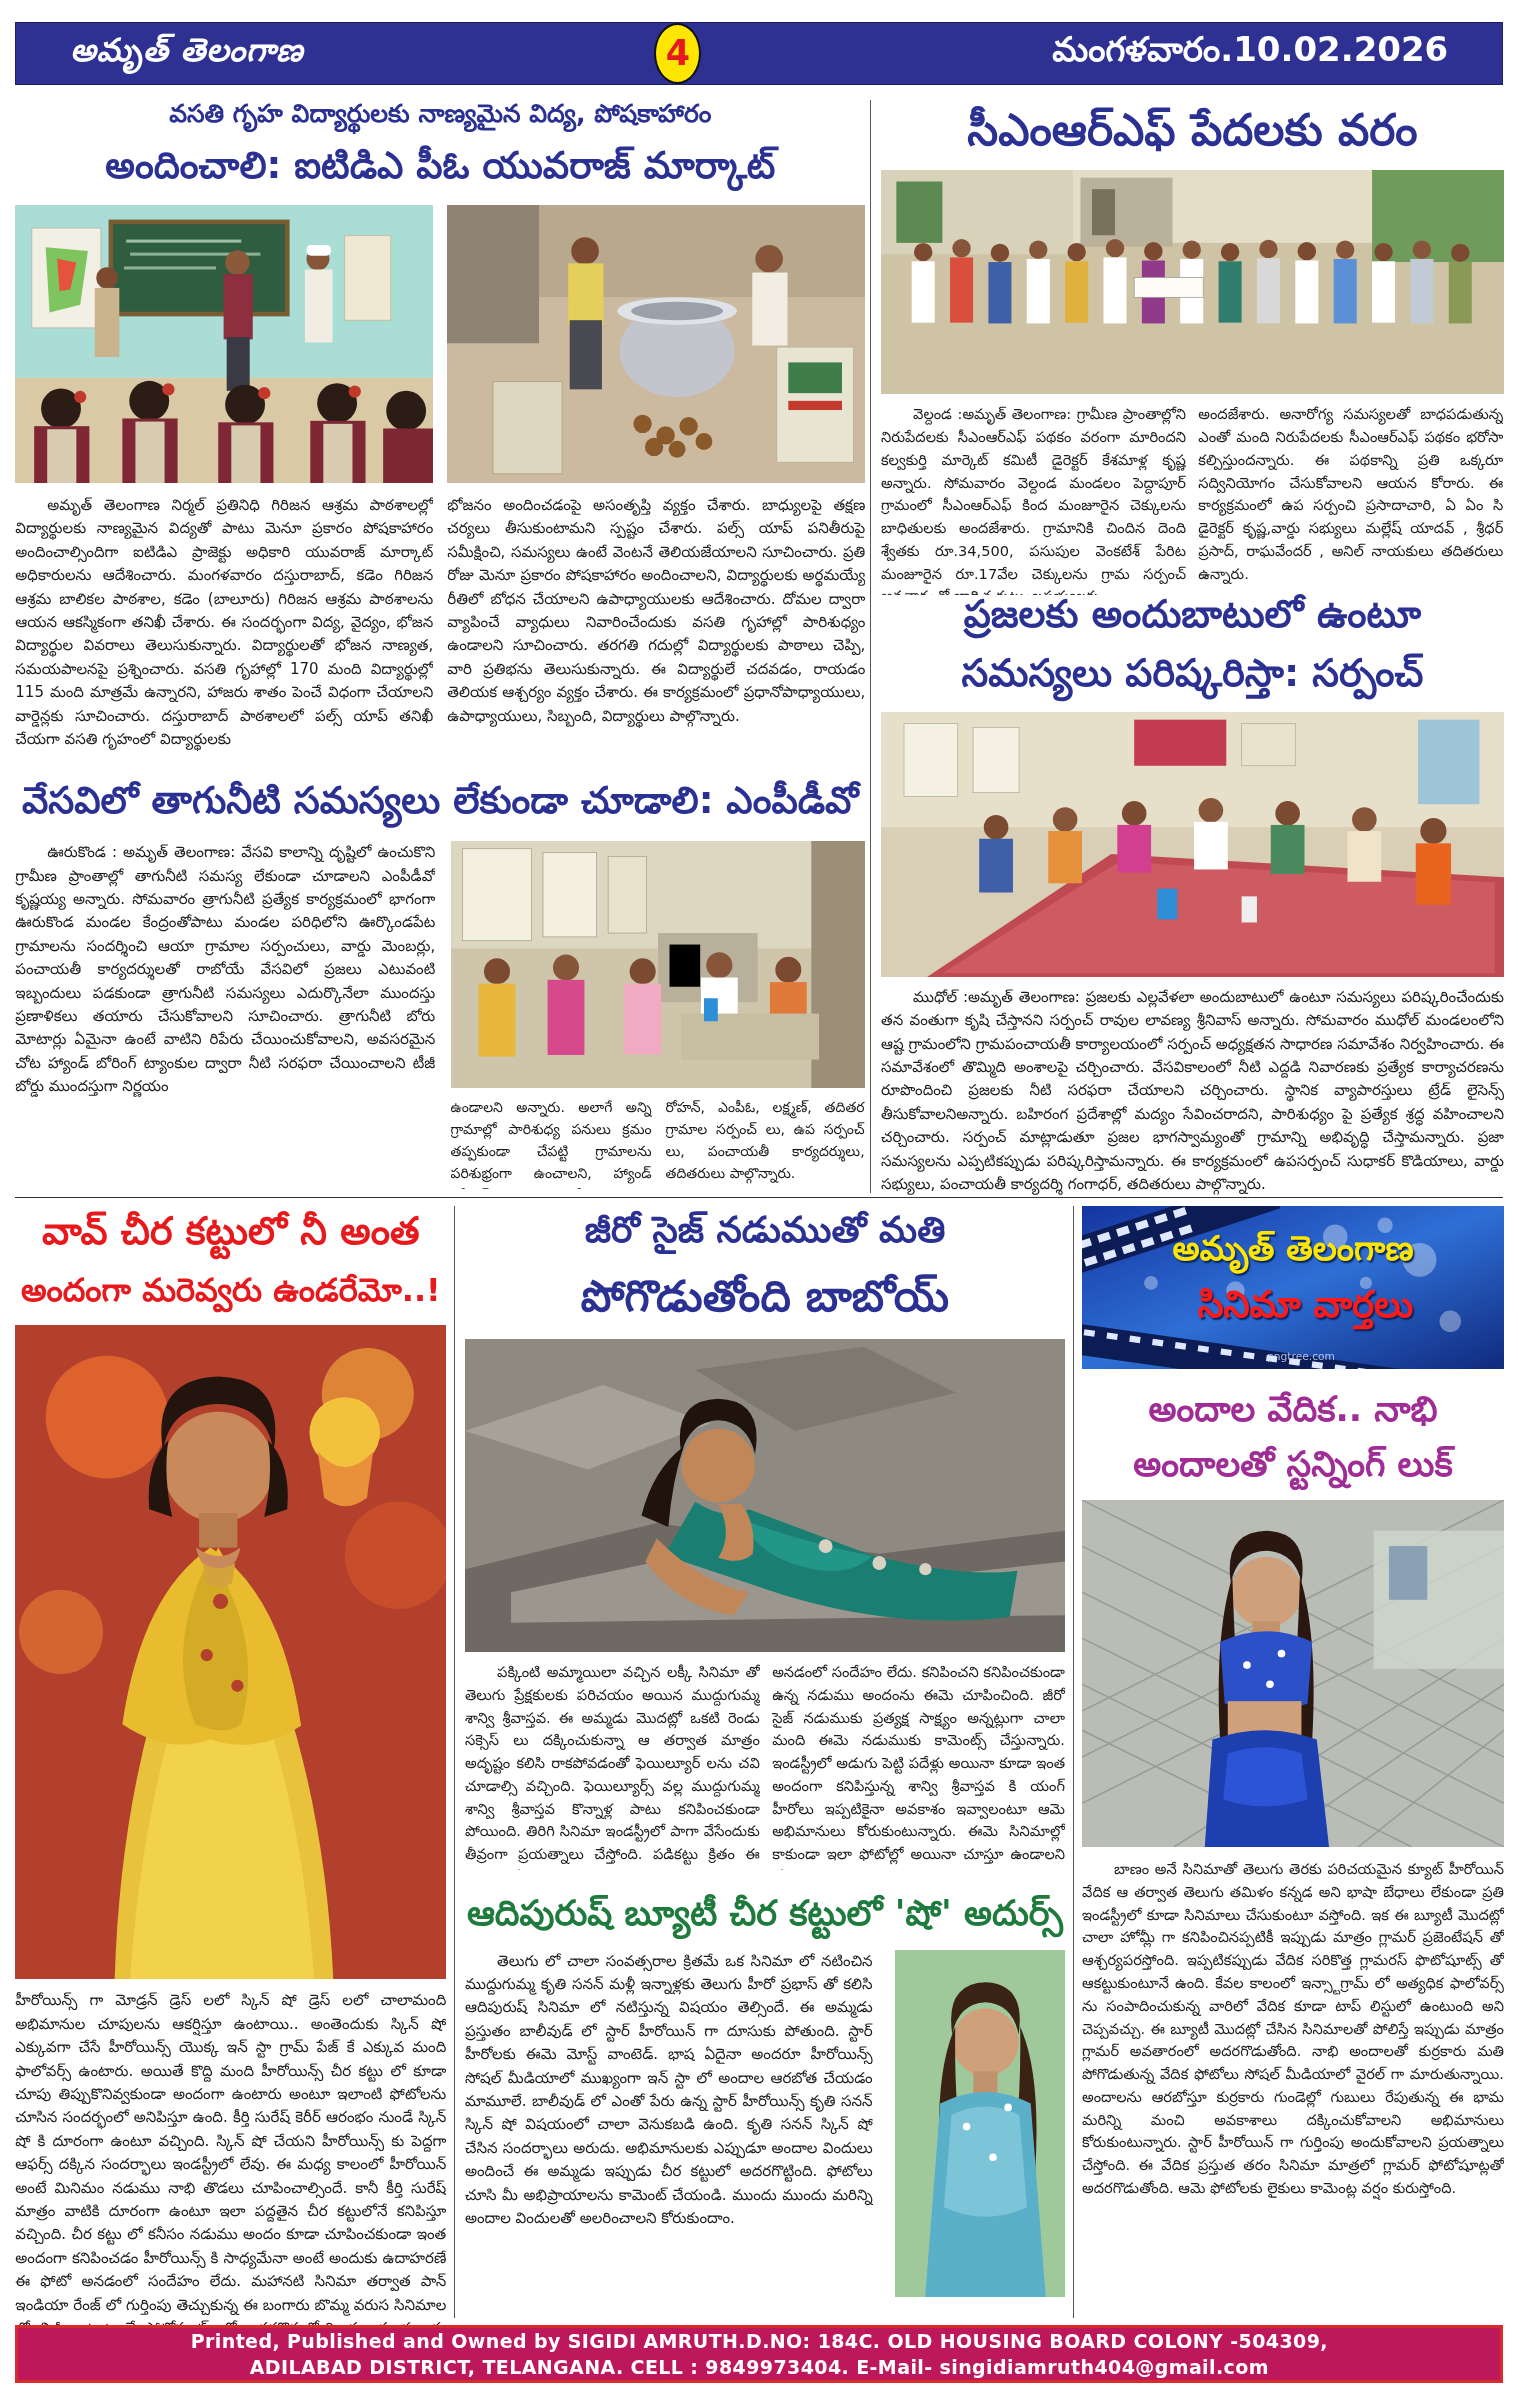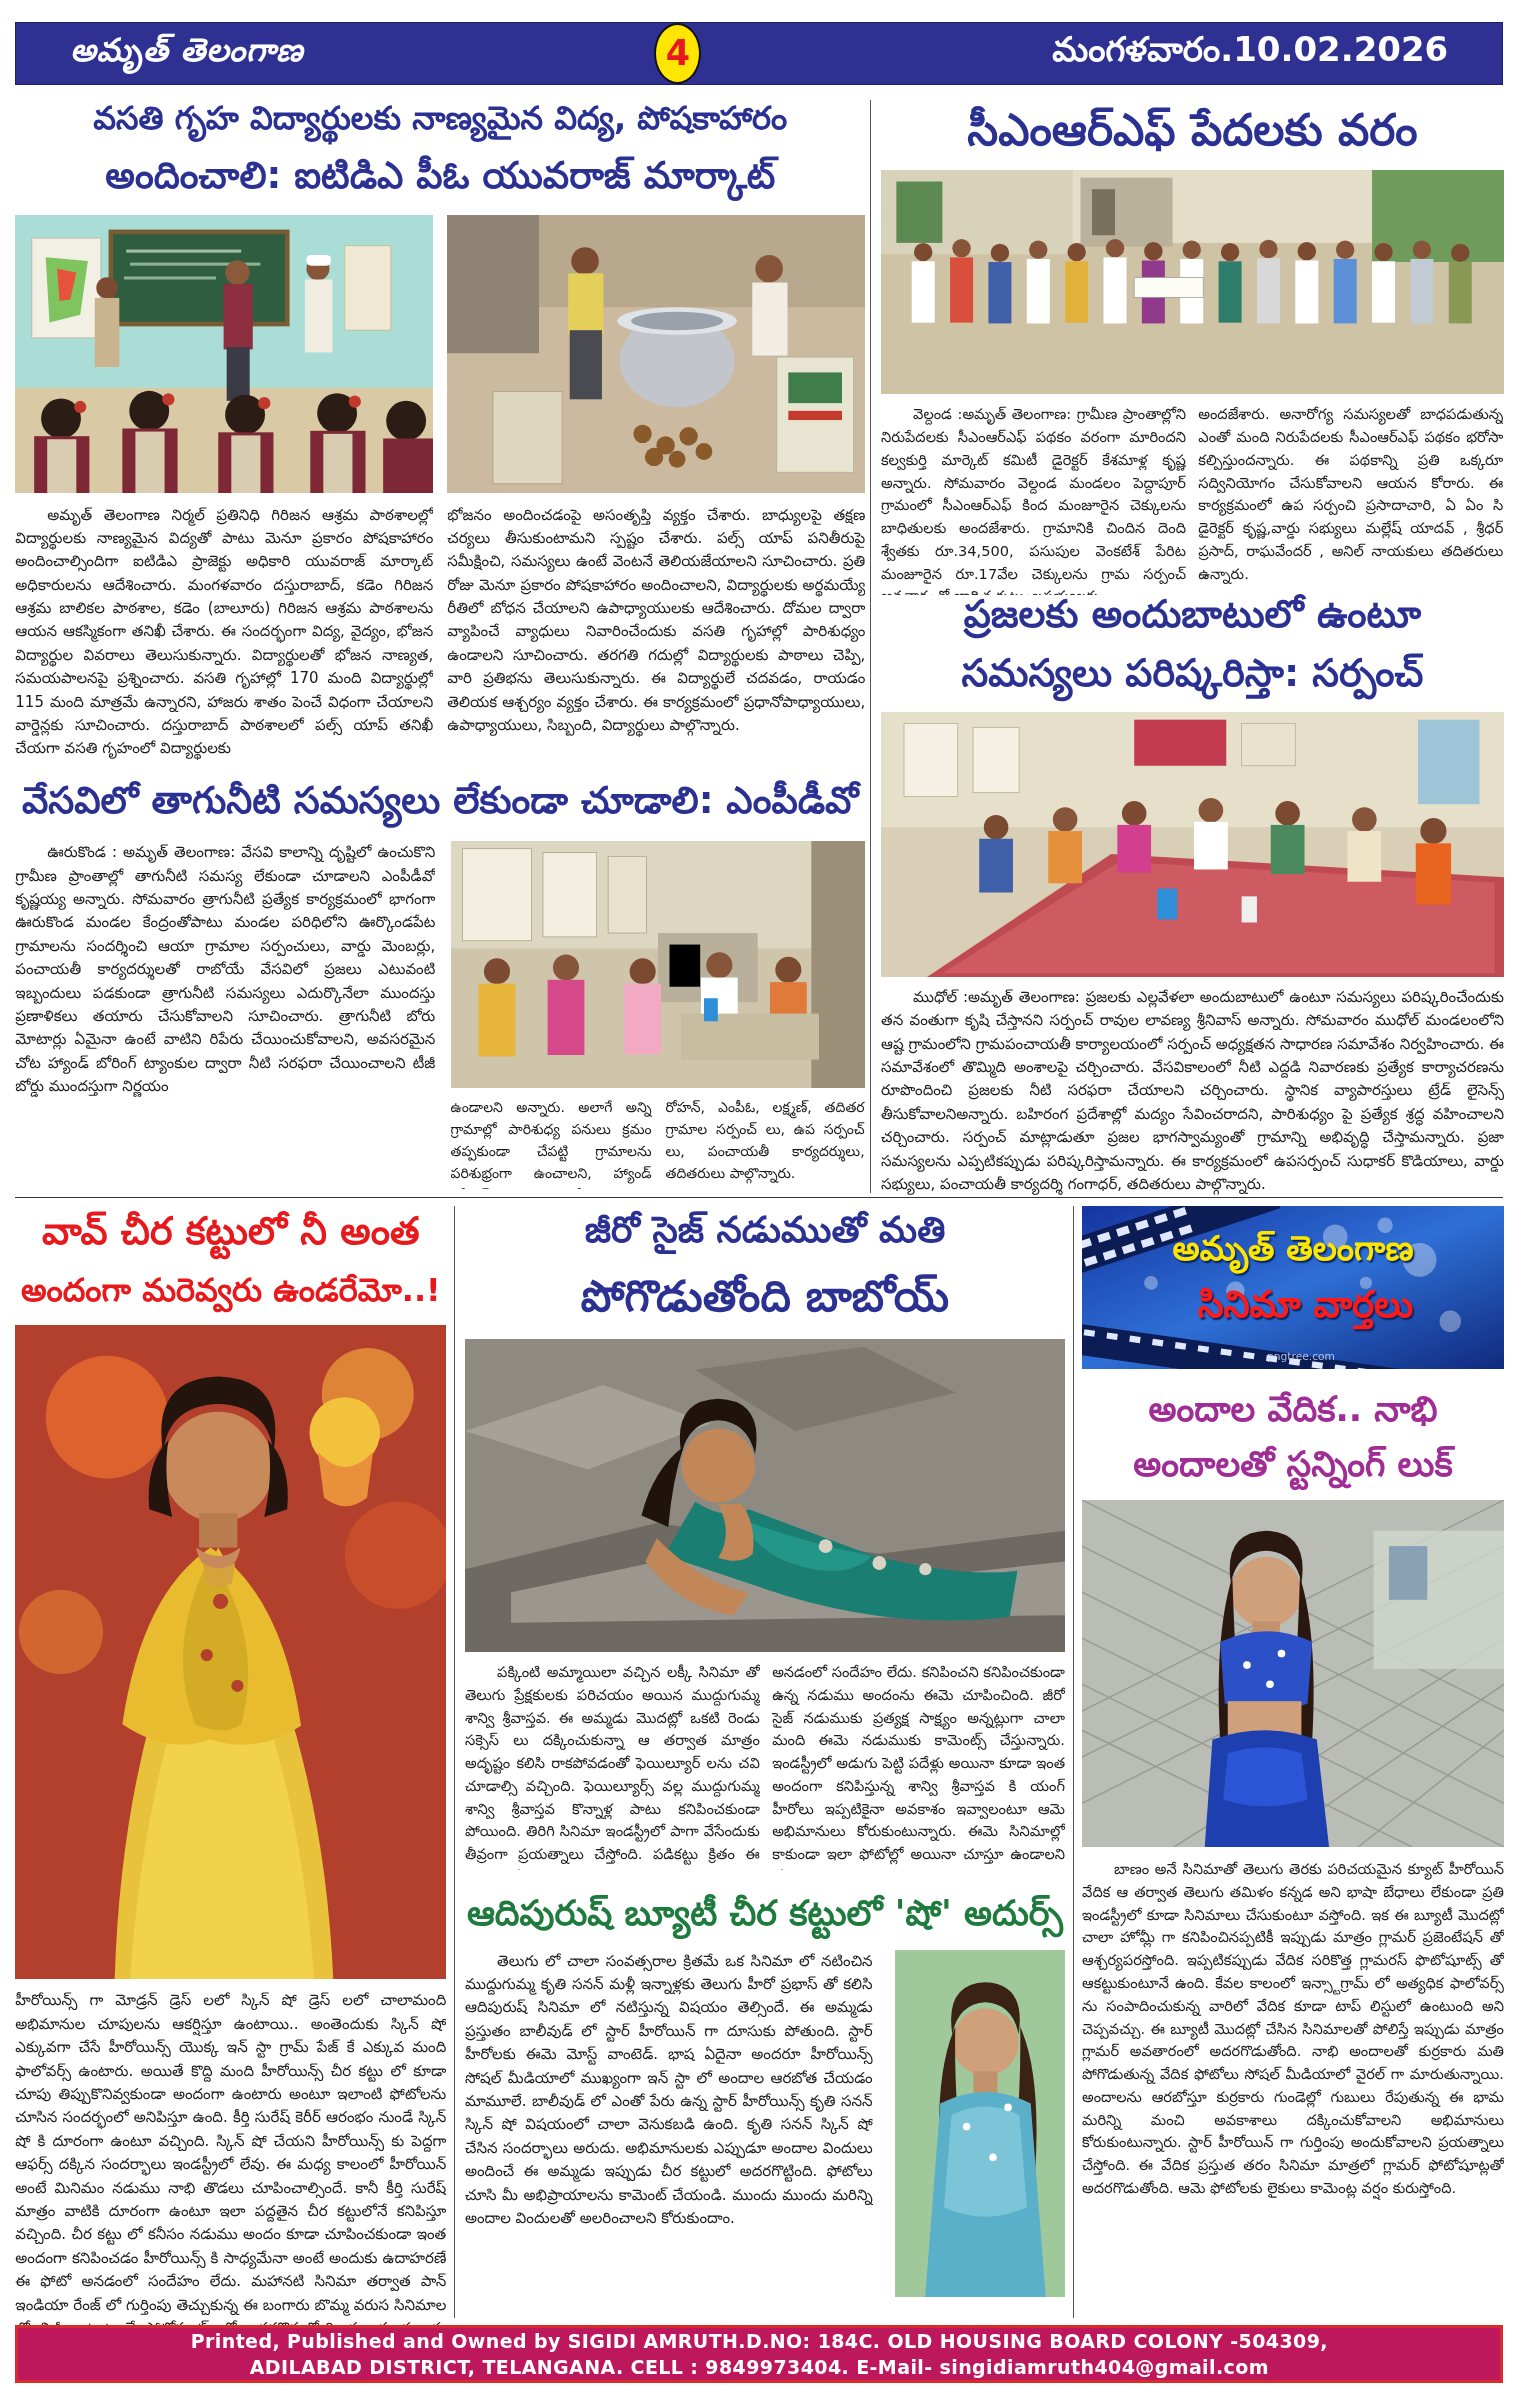--- a/index.html
+++ b/index.html
@@ -54,21 +54,21 @@
 
 <div class="page">
 
   <header class="abs masthead">
     <span class="mast-title">అమృత్ తెలంగాణ</span>
     <span class="page-badge">4</span>
     <span class="mast-date">మంగళవారం.10.02.2026</span>
   </header>
 
   <section class="abs" style="left:15.3px;top:97px;width:850px;">
-    <div class="hl blue" style="font-size:32px;">వసతి గృహ విద్యార్థులకు నాణ్యమైన విద్య, పోషకాహారం</div>
+    <div class="hl blue" style="font-size:25px;">వసతి గృహ విద్యార్థులకు నాణ్యమైన విద్య, పోషకాహారం</div>
     <div class="hl blue" style="font-size:37px;margin-top:10.7px;">అందించాలి: ఐటిడిఎ పీఓ యువరాజ్ మార్కాట్</div>
     <div class="cols" style="margin-top:14px;">
       <div class="photo" style="width:418px;height:278px;">
         <svg viewBox="0 0 545 362" preserveAspectRatio="none">
           <rect width="545" height="225" fill="#a9ddd6"></rect>
             <rect y="225" width="545" height="137" fill="#d9c9a4"></rect>
           <rect x="22" y="30" width="90" height="130" fill="#f2efe4" stroke="#b9b2a0"></rect>
             <path d="M40 55 L95 60 L85 130 L45 140 Z" fill="#7ec45f"></path>
             <path d="M55 70 L80 75 L72 110 L58 112 Z" fill="#e5533d"></path>
           <rect x="125" y="22" width="230" height="120" fill="#2f5d3f" stroke="#7a5c32" stroke-width="6"></rect>

